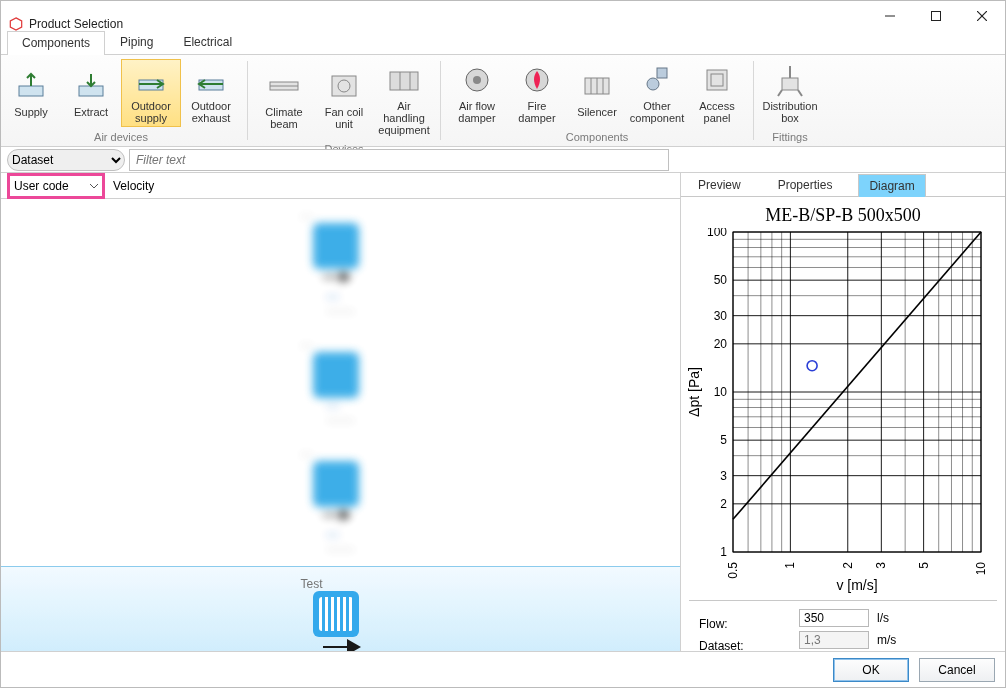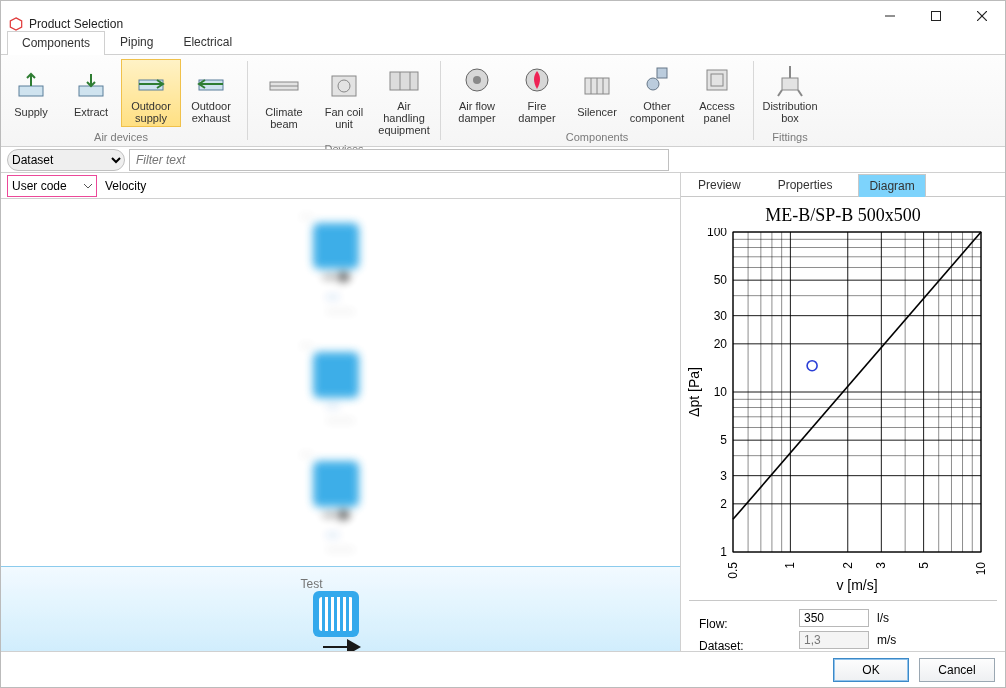--- a/index.html
+++ b/index.html
@@ -21,21 +21,21 @@
   .ribbtn.sel { background:linear-gradient(#fff2c6,#ffe083); border-color:#f0c14b; }
   .ribbtn .ic { width:36px; height:36px; display:flex; align-items:center; justify-content:center; }
   .ribbtn span { line-height:1.1; margin-top:2px; }
   .filterbar { height:26px; display:flex; align-items:center; border-bottom:1px solid #d0d0d0; font-size:12px; }
   .filterbar select, .filterbar input { font-size:12px; height:22px; border:1px solid #c0c0c0; }
   .filterbar .ds { width:118px; margin:0 4px 0 6px;border-radius:11px; }
   .filterbar .ft { flex:0 0 540px; padding:0 6px; font-style:italic; color:#888; }
   .body { flex:1; display:flex; min-height:0; }
   .left { flex:1; display:flex; flex-direction:column; border-right:1px solid #d0d0d0; min-width:0;}
   .left .head { height:26px; display:flex; align-items:center; border-bottom:1px solid #d0d0d0; font-size:12px; }
-  .left .head .uc { width:90px; margin:0 8px 0 6px; padding:3px 4px; border:1px solid #ec4899; display:flex; justify-content:space-between; align-items:center;text-align:right; }
+  .left .head .uc { width:98px; margin:0 8px 0 6px; padding:3px 4px; border:3px solid #ec4899; display:flex; justify-content:space-between; align-items:center;text-align:right; }
   .listwrap { flex:1; overflow:hidden; position:relative; }
   .list { position:absolute; inset:0; overflow-y:scroll; }
   .list::-webkit-scrollbar { width:18px; }
   .list::-webkit-scrollbar-track { background:#f0f0f0; border-left:1px solid #d9d9d9; }
   .list::-webkit-scrollbar-thumb { background:#cfcfcf; border:1px solid #b8b8b8; }
   .prow { display:flex; align-items:center; padding:10px 6px; filter:blur(4px); opacity:.9;flex-direction:column; }
   .prow .code { width:80px; color:#666; font-size:12px; }
   .prow .thumb { width:46px; height:46px; background:#29a6e6; border-radius:6px; margin-right:10px; }
   .prow .arrow { width:40px; }
   .prow .meta .t1 { color:#0d66c2; font-weight:600; font-size:13px; }

